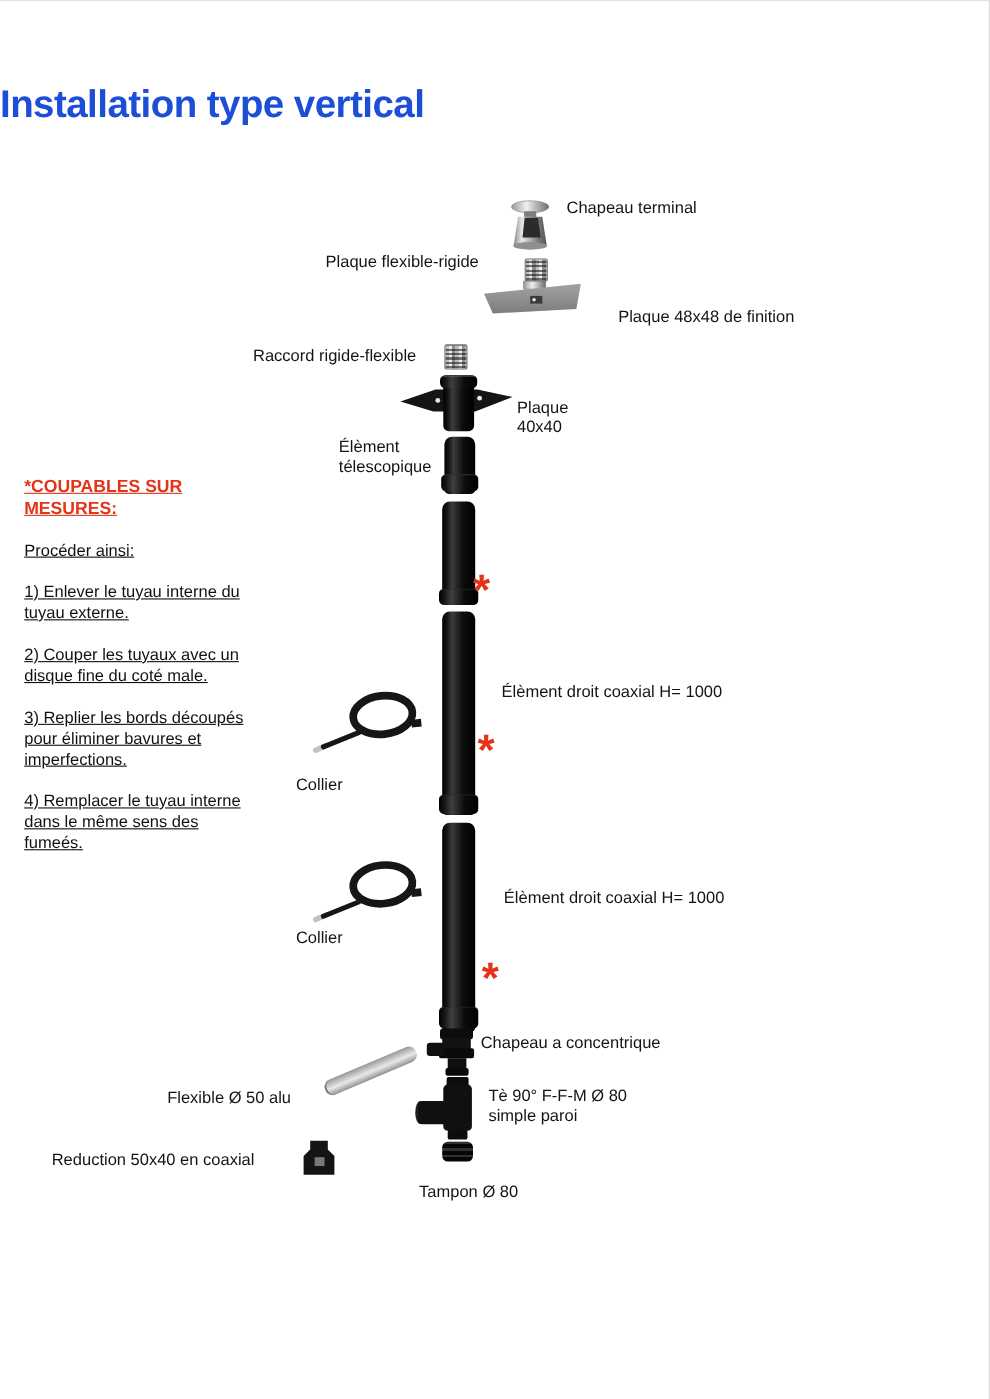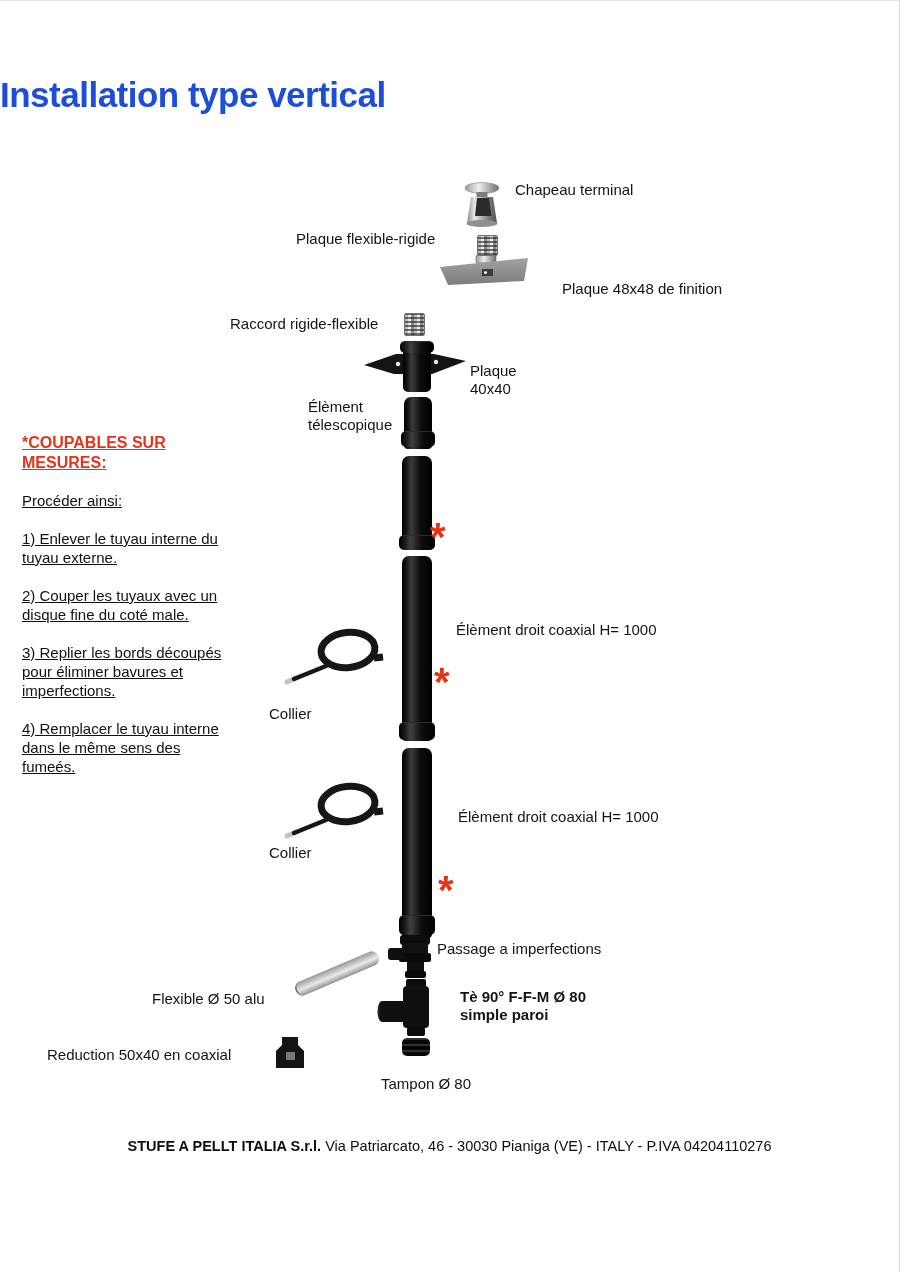--- a/index.html
+++ b/index.html
@@ -177,35 +177,32 @@
   <div class="lbl" style="left:532px;top:279px;margin-left:30px;">Plaque 48x48 de finition</div>
   <div class="lbl" style="left:230px;top:314px;">Raccord rigide-flexible</div>
   <div class="lbl" style="left:470px;top:361px;">Plaque
 40x40</div>
   <div class="lbl" style="left:290px;top:397px;margin-left:18px;">Élèment
 télescopique</div>
   <div class="lbl" style="left:456px;top:620px;">Élèment droit coaxial H= 1000</div>
   <div class="lbl" style="left:269px;top:704px;">Collier</div>
   <div class="lbl" style="left:458px;top:807px;">Élèment droit coaxial H= 1000</div>
   <div class="lbl" style="left:269px;top:843px;">Collier</div>
-  <div class="lbl" style="left:437px;top:939px;">Passage a imperfections</div>
-  <div class="lbl" style="left:460px;top:987px;font-weight:bold;">Tè 90° F-F-M Ø 80
+  <div class="lbl" style="left:437px;top:939px;">Chapeau a concentrique</div>
+  <div class="lbl" style="left:444px;top:987px;">Tè 90° F-F-M Ø 80
 simple paroi</div>
   <div class="lbl" style="left:152px;top:989px;">Flexible Ø 50 alu</div>
   <div class="lbl" style="left:47px;top:1045px;">Reduction 50x40 en coaxial</div>
   <div class="lbl" style="left:381px;top:1074px;">Tampon Ø 80</div>
 
   <div class="notes">
     <p class="heading" style="color:#e33419;">*COUPABLES SUR MESURES:</p>
     <p>Procéder ainsi:</p>
     <p>1) Enlever le tuyau interne du tuyau externe.</p>
     <p>2) Couper les tuyaux avec un disque fine du coté male.</p>
     <p>3) Replier les bords découpés pour éliminer bavures et imperfections.</p>
     <p>4) Remplacer le tuyau interne dans le même sens des fumeés.</p>
   </div>
 
   <div class="footer">
-    <div>
-      <span class="bold">STUFE A PELLT ITALIA S.r.l.</span><span> Via Patriarcato, 46 - 30030 Pianiga (VE) - ITALY - P.IVA 04204110276</span>
-    </div>
   </div>
 
 </div>
 
 </body></html>

